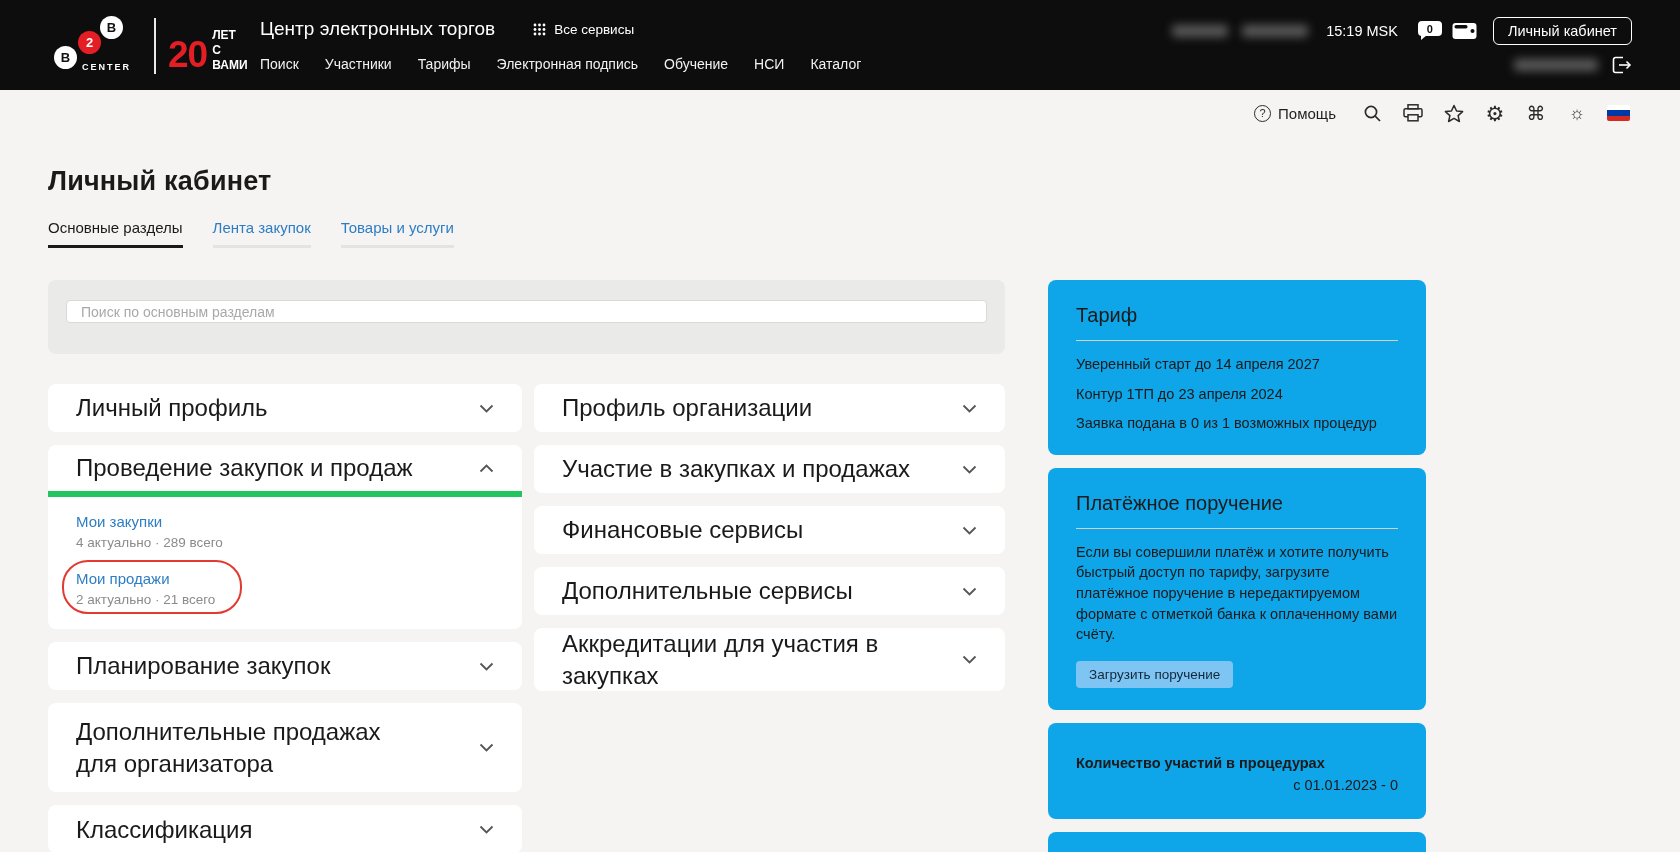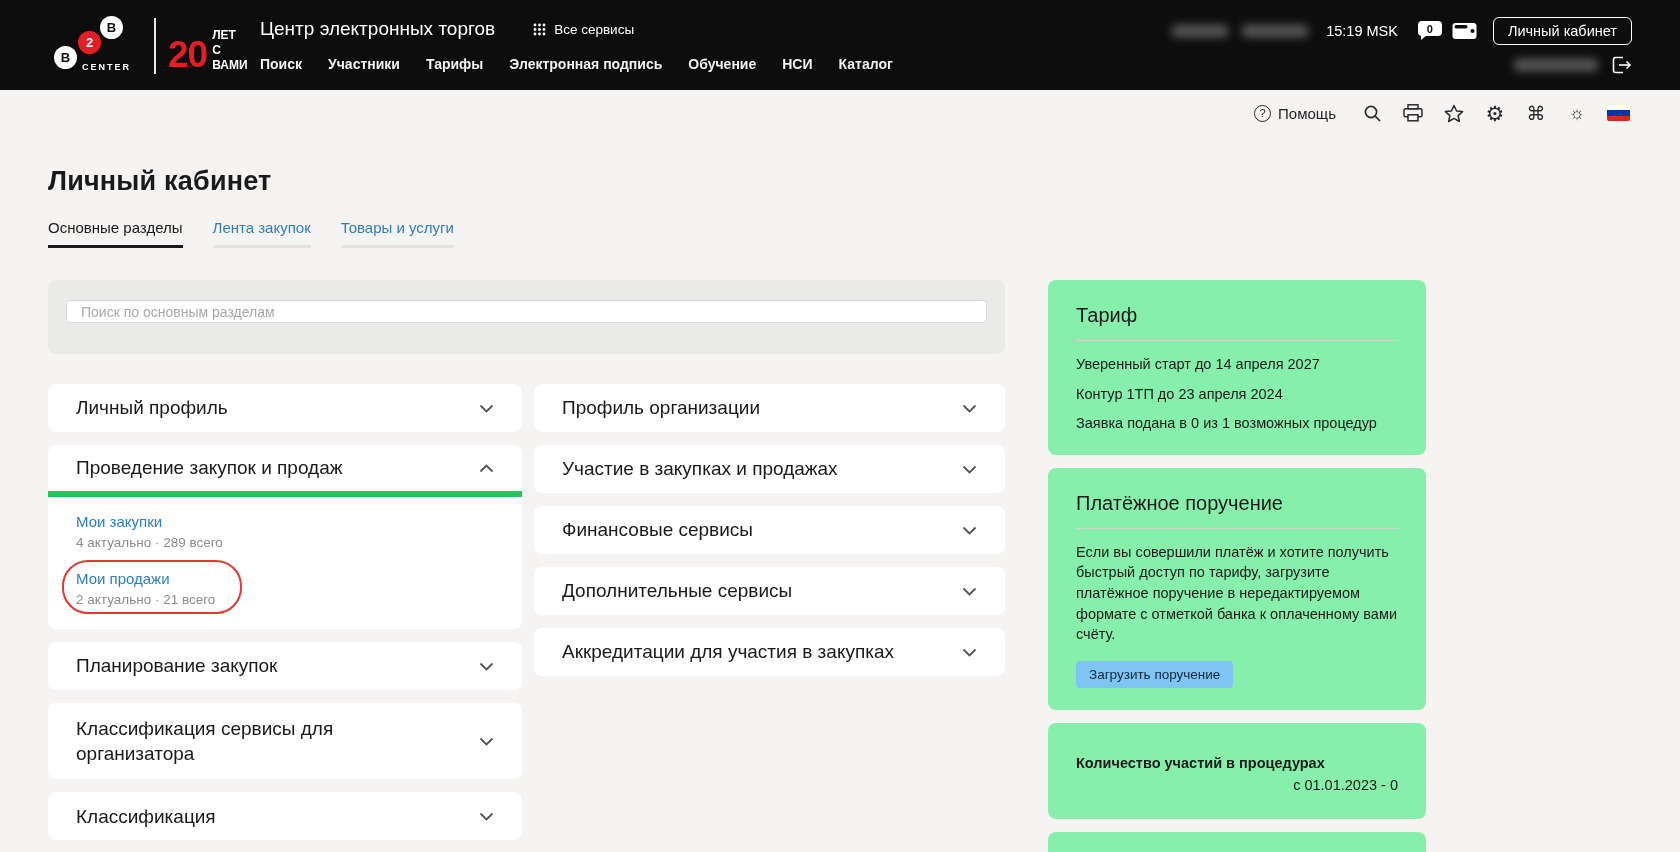--- a/index.html
+++ b/index.html
@@ -16,21 +16,21 @@
   .brand-center { position:absolute; left:40px; top:56px; font-size:9px; letter-spacing:2px; font-weight:bold; color:#fff; }
   .brand-divider { position:absolute; left:112px; top:12px; width:2px; height:56px; background:#e9e9e9; }
   .brand-years { position:absolute; left:126px; top:22px; display:flex; align-items:flex-end; gap:5px; }
   .years-num { color:#e31e24; font-size:37px; font-weight:bold; line-height:1; letter-spacing:-1px; }
   .years-txt { font-size:12px; font-weight:bold; line-height:1.25; color:#fff; }
   .header-main { margin-left:22px; display:flex; flex-direction:column; gap:16px; }
   .hm-row1 { display:flex; align-items:center; }
   .product-title { font-size:19px; font-weight:400; color:#fff; }
   .all-services { display:flex; align-items:center; gap:8px; margin-left:38px; font-size:13.5px; color:#fff; cursor:pointer; }
   .main-nav { display:flex; gap:26px; font-size:14px; }
-  .main-nav span { color:#f2f2f2; cursor:pointer;font-weight:bold; }
+  .main-nav span { color:#f2f2f2; cursor:pointer; }
   .header-right { margin-left:auto; display:flex; flex-direction:column; align-items:flex-end; gap:11px; }
   .hr-row { display:flex; align-items:center; }
   .redacted { background:#5a5a5a; border-radius:3px; filter:blur(5px); height:12px; }
   .time { font-size:14.5px; color:#fff; margin-left:18px; }
   .chat-wrap { position:relative; margin-left:20px; width:24px; height:19px; }
   .chat-bubble { width:24px; height:15px; background:#fff; border-radius:4px; color:#0d0d0d; font-size:11px; font-weight:bold;
                  display:flex; align-items:center; justify-content:center; }
   .chat-tail { position:absolute; left:3px; bottom:0; width:0; height:0; border-left:6px solid #fff; border-bottom:5px solid transparent; }
   .wallet { margin-left:10px; }
   .cabinet-btn { margin-left:16px; border:1.5px solid #fff; border-radius:6px; background:transparent; color:#fff;
@@ -61,33 +61,33 @@
   .searchbox { background:#eaeae8; border-radius:8px; padding:20px 18px; height:74px; }
   .searchbox input { width:100%; height:23px; border:1px solid #d9d9d7; border-radius:4px; padding:0 14px;
                      font-size:14px; font-family:inherit; color:#1a1a1a; outline:none; }
   .searchbox input::placeholder { color:#a9a9a9; }
 
   .columns { display:flex; gap:12px; margin-top:30px; align-items:flex-start; }
   .col { width:474px; } .col.right { width:471px; }
   .acc-card { background:#fff; border-radius:8px; margin-bottom:13px; }
   .acc-head { min-height:48px; padding:0 28px; display:flex; align-items:center; justify-content:space-between; cursor:pointer; }
   .acc-card.two-line .acc-head { padding-top:13px; padding-bottom:13px; }
-  .acc-title { font-size:19px; max-width:370px; line-height:1.32; }
+  .acc-title { font-size:24px; max-width:370px; line-height:1.32; }
   .chev { flex:0 0 auto; margin-left:12px; }
   .acc-card.expanded .acc-head { min-height:52px; border-bottom:6px solid #22c55e; }
   .acc-body { padding:12px 28px 16px; }
   .acc-item { position:relative; padding:4px 0 6px; }
   .acc-link { font-size:15px; color:#2d7dc5; cursor:pointer; display:inline-block; }
   .acc-count { font-size:13.5px; color:#8b8b8b; margin-top:4px; }
   .annot { position:absolute; left:-14px; top:-6px; width:180px; height:54px; border:2.5px solid #e23a2e;
            border-radius:26px; pointer-events:none; }
 
   
   .sidebar { width:378px; margin-left:43px; flex:0 0 auto; }
-  .side-card { background:#86efac; border-radius:8px; padding:24px 28px 22px; margin-bottom:13px; }
+  .side-card { background:#0ea5e9; border-radius:8px; padding:24px 28px 22px; margin-bottom:13px; }
   .side-title { font-size:20px; font-weight:400; }
   .side-divider { height:1px; background:#d2d2d0; margin:13px 0 0; }
   .tariff-line { font-size:14.5px; margin-top:13px; line-height:1.4; }
   .pay-body { font-size:14.5px; line-height:1.42; margin-top:13px; color:#1a1a1a; }
   .pay-btn { margin-top:16px; background:#7ec5f3; border:none; border-radius:4px; padding:6px 13px;
              font-size:13.5px; font-family:inherit; color:#12283a; cursor:pointer; }
   .part-title { font-size:14.5px; font-weight:bold; margin-top:6px; }
   .part-value { font-size:14.5px; margin-top:6px;text-align:right; }
 </style>
 </head>
@@ -258,21 +258,21 @@
             <div class="acc-head">
               <span class="acc-title">Планирование закупок</span>
               <svg class="chev" width="15" height="9" viewBox="0 0 15 9">
                   <path d="M1.5 1.5 L7.5 7.5 L13.5 1.5" fill="none" stroke="#555" stroke-width="1.8"></path>
                 </svg>
             </div>
           </div>
 
           <div class="acc-card two-line">
             <div class="acc-head">
-              <span class="acc-title" style="max-width:340px">Классификация сервисы для организатора</span>
+              <span class="acc-title" style="max-width:340px">Дополнительные продажах для организатора</span>
               <svg class="chev" width="15" height="9" viewBox="0 0 15 9">
                   <path d="M1.5 1.5 L7.5 7.5 L13.5 1.5" fill="none" stroke="#555" stroke-width="1.8"></path>
                 </svg>
             </div>
           </div>
 
           <div class="acc-card">
             <div class="acc-head">
               <span class="acc-title">Классификация</span>
               <svg class="chev" width="15" height="9" viewBox="0 0 15 9">

